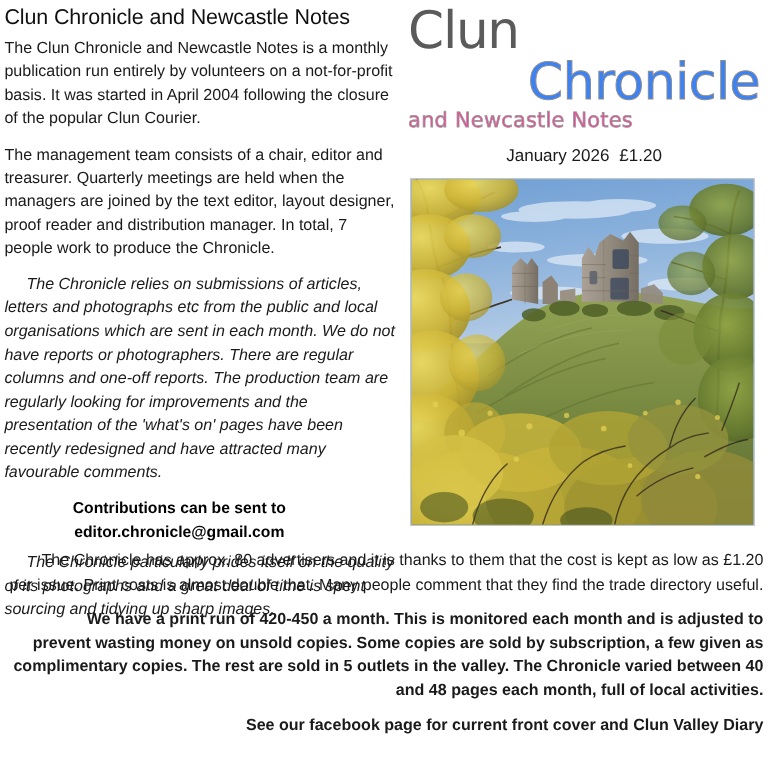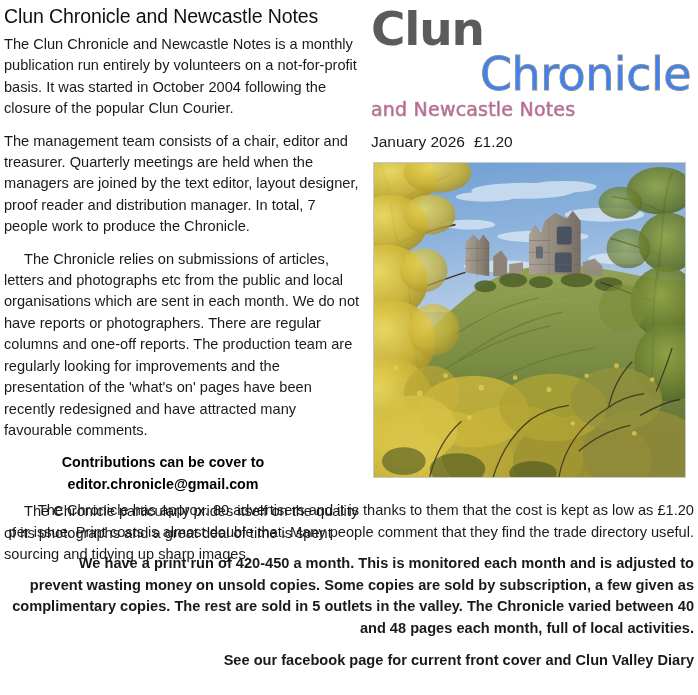--- a/index.html
+++ b/index.html
@@ -42,20 +42,21 @@
 
   .para {
     font-size: 14.6px;
     line-height: 21.4px;
     color: #1a1a1a;
     margin: 0 0 11px 0;
     text-align: left;
   }
   .para.indent {
     text-indent: 20px;
+    font-style: italic;
   }
 
   .contrib {
     text-align: center;
     font-weight: bold;
     font-size: 14.3px;
     line-height: 21.5px;
     margin: 3px 0 6px 0;
     color: #000;
     padding-right: 38px;
@@ -82,21 +83,21 @@
   .masthead {
     position: absolute;
     left: 371px;
     top: 4px;
     width: 320px;
   }
   .mast-clun {
     font-family: "DejaVu Sans", sans-serif;
     font-size: 47px;
     line-height: 46px;
-    font-weight: 700;
+    font-weight: 400;
     color: #5b5b5b;
     letter-spacing: -1.2px;
     margin: 0;
     padding-top: 2px;
   }
   .mast-chronicle {
     font-family: "DejaVu Sans", sans-serif;
     font-size: 46px;
     line-height: 45px;
     font-weight: 400;
@@ -115,20 +116,21 @@
     -webkit-text-stroke: 0.7px #9a9a9a;
     letter-spacing: 0.2px;
     margin: 1px 0 0 0;
   }
   .mast-date {
     font-size: 15.5px;
     line-height: 20px;
     font-weight: 400;
     color: #1a1a1a;
     margin: 11px 0 0 0;
+    text-align: center;
   }
   .mast-date .price { margin-left: 9px; }
 
   
   .photo-frame {
     position: absolute;
     left: 373px;
     top: 162px;
     width: 313px;
     height: 316px;
@@ -140,26 +142,26 @@
   .photo-svg { display: block; width: 100%; height: 100%; }
 </style>
 </head>
 <body>
 
 <div class="page">
 
   <div class="left-col">
     <h1 class="doc-title">Clun Chronicle and Newcastle Notes</h1>
 
-    <p class="para">The Clun Chronicle and Newcastle Notes is a monthly publication run entirely by volunteers on a not-for-profit basis. It was started in October 2004 following the closure of the popular Clun Courier.</p>
+    <p class="para">The Clun Chronicle and Newcastle Notes is a monthly publication run entirely by volunteers on a not-for-profit basis. It was started in April 2004 following the closure of the popular Clun Courier.</p>
     <p class="para">The management team consists of a chair, editor and treasurer. Quarterly meetings are held when the managers are joined by the text editor, layout designer, proof reader and distribution manager. In total, 7 people work to produce the Chronicle.</p>
     <p class="para indent">The Chronicle relies on submissions of articles, letters and photographs etc from the public and local organisations which are sent in each month. We do not have reports or photographers. There are regular columns and one-off reports. The production team are regularly looking for improvements and the presentation of the 'what's on' pages have been recently redesigned and have attracted many favourable comments.</p>
 
     <div class="contrib">
-      <div>Contributions can be cover to</div>
+      <div>Contributions can be sent to</div>
       <div>editor.chronicle@gmail.com</div>
     </div>
 
     <p class="para indent">The Chronicle particularly prides itself on the quality of its photographs and a great deal of time is spent sourcing and tidying up sharp images.</p>
   </div>
 
   <div class="masthead">
     <div class="mast-clun">Clun</div>
     <div class="mast-chronicle">Chronicle</div>
     <div class="mast-sub">and Newcastle Notes</div>

